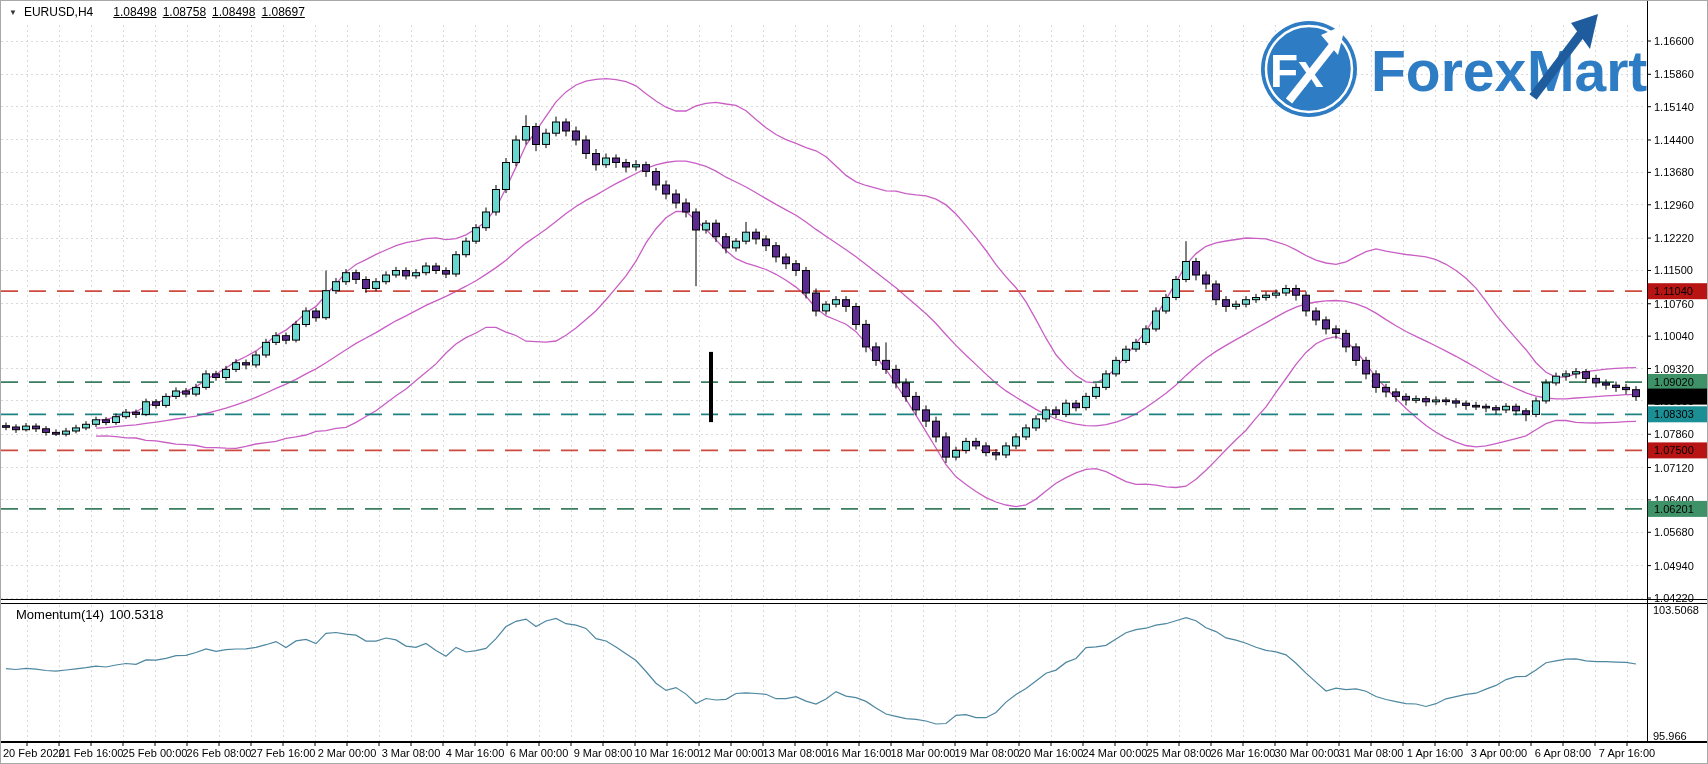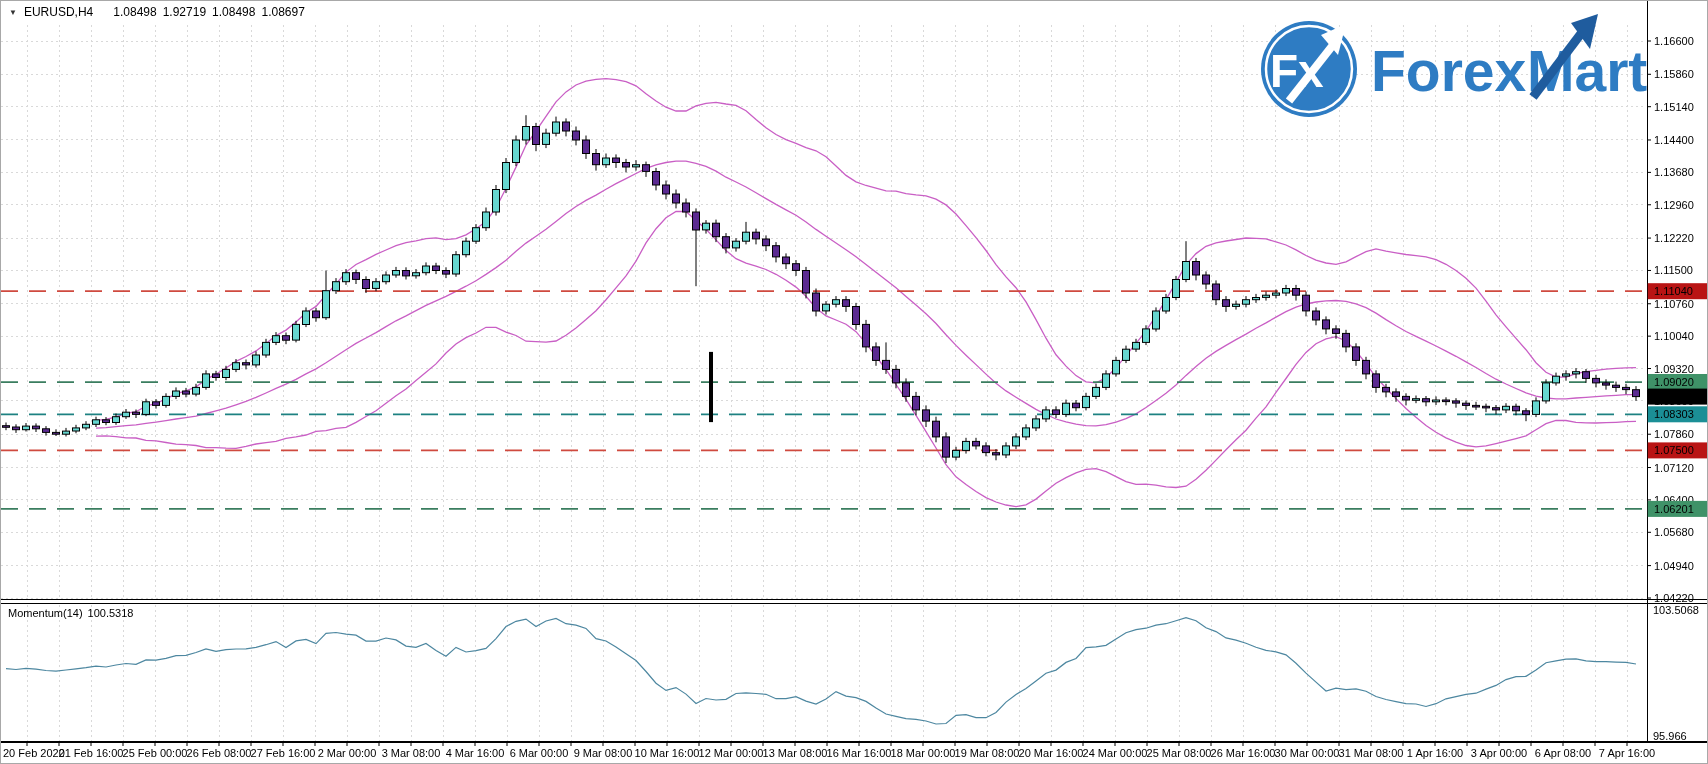--- a/index.html
+++ b/index.html
@@ -4,22 +4,22 @@
 <style>
   html,body{margin:0;padding:0;background:#fff;}
   .window{position:relative;width:1708px;height:764px;background:#ffffff;
           border:1px solid #a8a8a8;box-sizing:border-box;overflow:hidden;
           font-family:"Liberation Sans",sans-serif;}
   #chart-svg{position:absolute;left:0;top:0;}
   #chart-svg text{font-family:"Liberation Sans",sans-serif;font-size:11px;fill:#000;}
   .symbol-bar{position:absolute;left:8px;top:4px;font-size:12px;color:#000;white-space:nowrap;}
   .symbol-bar .dd{display:inline-block;font-size:8px;color:#333;margin-right:7px;transform:translateY(-1px);cursor:pointer;}
   .symbol-bar .sym{margin-right:20px;}
-  .symbol-bar .q{margin-right:6px;}
-  .mom-label{position:absolute;left:7px;top:606px;font-size:11px;color:#000;white-space:nowrap;}
+  .symbol-bar .q{margin-right:6px;text-decoration:underline;}
+  .mom-label{position:absolute;left:15px;top:606px;font-size:13px;color:#000;white-space:nowrap;}
   .mom-label .mval{margin-left:5px;}
   #logo{position:absolute;left:1148px;top:6px;}
 </style>
 </head>
 <body>
 
 <div class="window">
   <svg id="chart-svg" width="1708" height="764">
       <g shape-rendering="crispEdges">
         <line x1="26" x2="26" y1="24" y2="597" stroke="#d9d9d9" stroke-dasharray="2,3"></line>
@@ -954,21 +954,21 @@
         <rect x="1646.8" y="441.4" width="60" height="16" fill="#b91414"></rect>
         <text x="1653" y="453.4" fill="#fff">1.07500</text>
         <rect x="1646.8" y="499.9" width="60" height="16" fill="#3f9268"></rect>
         <text x="1653" y="511.9" fill="#fff">1.06201</text>
         <rect x="1646.8" y="387.6" width="60" height="16" fill="#000000"></rect>
         <text x="1653" y="399.6" fill="#fff">1.08697</text>
       </g>
     </svg>
 
   <div class="symbol-bar">
-    <span class="dd">▼</span><span class="sym">EURUSD,H4</span><span class="q">1.08498</span><span class="q">1.92719</span><span class="q">1.08498</span><span class="q">1.08697</span>
+    <span class="dd">▼</span><span class="sym">EURUSD,H4</span><span class="q">1.08498</span><span class="q">1.08758</span><span class="q">1.08498</span><span class="q">1.08697</span>
   </div>
 
   <div class="mom-label">
     <span>Momentum(14)</span><span class="mval">100.5318</span>
   </div>
 
   <svg id="logo" width="540" height="118" viewBox="0 0 540 118">
     <circle cx="160" cy="62" r="48" fill="#2e7cc3"></circle>
     <circle cx="160" cy="62" r="43" fill="none" stroke="#ffffff" stroke-width="2.5"></circle>
     <text x="121" y="80" font-size="46" font-weight="bold" fill="#ffffff">Fx</text>

